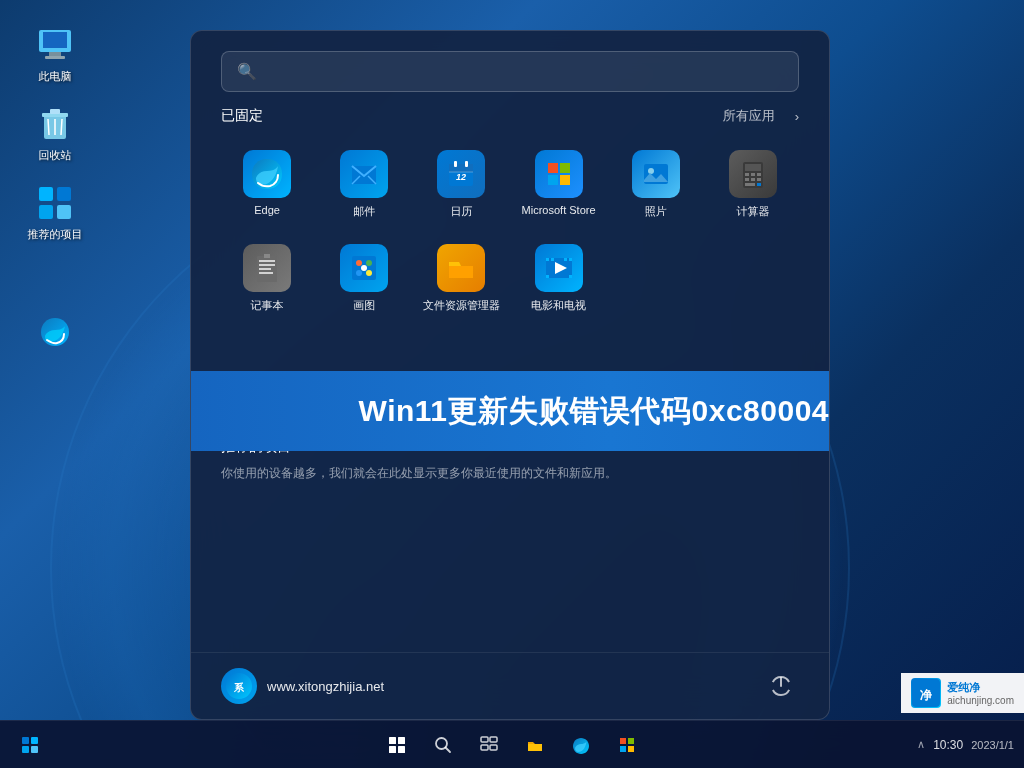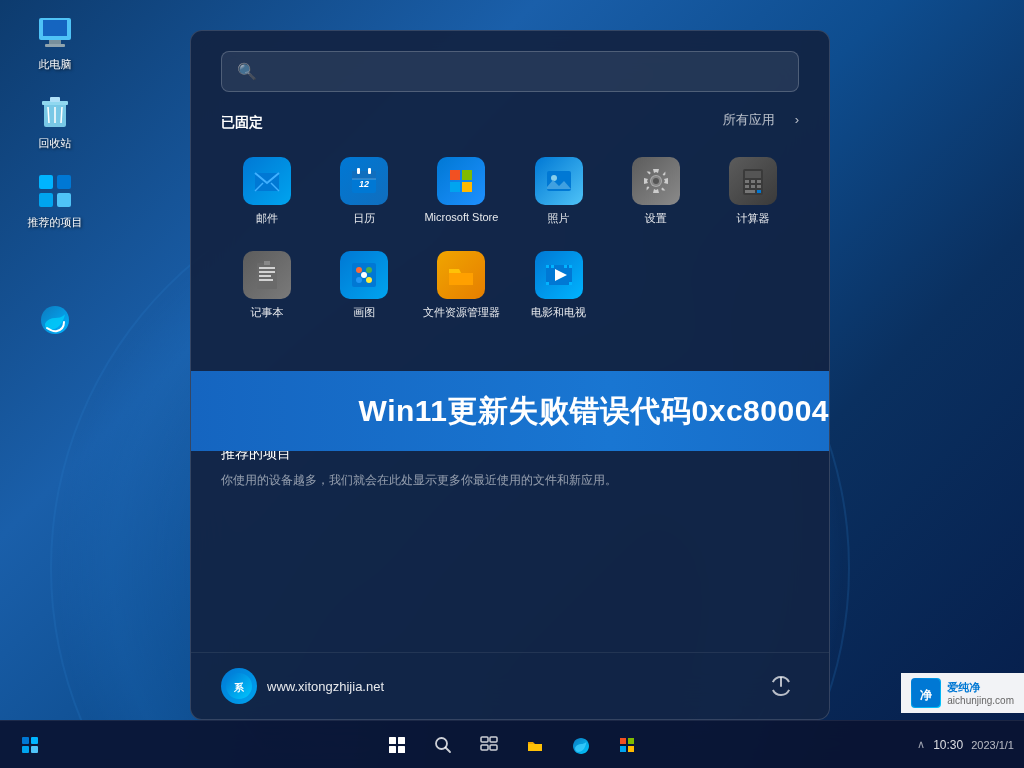--- a/index.html
+++ b/index.html
@@ -41,21 +41,21 @@
     }
     .wave3 {
       width: 400px; height: 400px;
       background: radial-gradient(ellipse, transparent 40%, #1555a033 60%, transparent 70%);
       bottom: 0px; left: 350px;
     }
 
     
     .desktop-icons {
       position: absolute;
-      top: 8px;
+      top: 20px;
       left: 20px;
       display: flex;
       flex-direction: column;
       gap: 10px;
     }
     .desktop-icon {
       display: flex;
       flex-direction: column;
       align-items: center;
       width: 70px;
@@ -120,22 +120,21 @@
     }
     .pinned-header {
       display: flex;
       justify-content: space-between;
       align-items: center;
       margin-bottom: 15px;
     }
     .pinned-title {
       color: white;
       font-size: 14px;
-      font-weight: 700;
-      margin-top: 7px;
+      font-weight: 400;
     }
     .all-apps-link {
       color: rgba(255,255,255,0.7);
       font-size: 13px;
       cursor: pointer;
       display: flex;
       align-items: center;
       gap: 20px;
     }
 
@@ -401,20 +400,36 @@
     <div class="pinned-section">
       <div class="pinned-header">
         <span class="pinned-title">已固定</span>
         <span class="all-apps-link">
           <span>所有应用</span>
           <span> ›</span>
         </span>
       </div>
       <div class="pinned-grid">
 
+        <div class="pinned-app">
+          <div class="app-icon edge-icon">
+            <svg width="36" height="36" viewBox="0 0 36 36">
+              <defs>
+                <linearGradient id="edgeG1" x1="0%" y1="0%" x2="100%" y2="100%">
+                  <stop offset="0%" style="stop-color:#0c7abf"></stop>
+                  <stop offset="100%" style="stop-color:#00c8ff"></stop>
+                </linearGradient>
+              </defs>
+              <path d="M18 3 C27 3 33 9 33 18 C33 27 27 33 18 33 C9 33 3 27 3 18 C3 9 9 3 18 3Z" fill="url(#edgeG1)"></path>
+              <path d="M7 22 C7 22 9 15 18 15 C27 15 29 10 29 10 C29 10 27 29 12 29 C9 29 7 26 7 22Z" fill="#40d0ff" opacity="0.75"></path>
+              <path d="M9 27 C12 29.5 16 31 21 30 C26 28.5 29 24 29 19" stroke="white" stroke-width="2" fill="none" stroke-linecap="round"></path>
+            </svg>
+          </div>
+          <span class="app-label">Edge</span>
+        </div>
 
         <div class="pinned-app">
           <div class="app-icon mail-icon">
             <svg width="32" height="32" viewBox="0 0 32 32">
               <rect x="4" y="8" width="24" height="18" rx="2" fill="#0078d4"></rect>
               <polyline points="4,8 16,18 28,8" fill="none" stroke="#40b0ff" stroke-width="2"></polyline>
               <line x1="4" y1="26" x2="12" y2="18" stroke="#40b0ff" stroke-width="1.5"></line>
               <line x1="28" y1="26" x2="20" y2="18" stroke="#40b0ff" stroke-width="1.5"></line>
             </svg>
           </div>
@@ -451,38 +466,20 @@
           <div class="app-icon photos-icon">
             <svg width="32" height="32" viewBox="0 0 32 32">
               <rect x="4" y="6" width="24" height="20" rx="2" fill="#0078d4"></rect>
               <circle cx="11" cy="13" r="3" fill="#87ceeb"></circle>
               <path d="M4 22 L10 15 L16 21 L21 16 L28 24 L4 24Z" fill="#40a0e0"></path>
             </svg>
           </div>
           <span class="app-label">照片</span>
         </div>
 
-        <div class="pinned-app">
-          <div class="app-icon settings-icon">
-            <svg width="32" height="32" viewBox="0 0 32 32">
-              <path d="M16 10 A6 6 0 1 1 16 22 A6 6 0 1 1 16 10Z" fill="#aaa"></path>
-              <path d="M13 4 L14 8 L16 7 L18 8 L19 4 Z" fill="#ccc"></path>
-              <path d="M13 28 L14 24 L16 25 L18 24 L19 28 Z" fill="#ccc"></path>
-              <path d="M4 13 L8 14 L7 16 L8 18 L4 19 Z" fill="#ccc"></path>
-              <path d="M28 13 L24 14 L25 16 L24 18 L28 19 Z" fill="#ccc"></path>
-              <path d="M6.6 6.6 L9.4 9.4 L10.8 8 L9.4 6.6 Z" fill="#ccc"></path>
-              <path d="M25.4 25.4 L22.6 22.6 L21.2 24 L22.6 25.4 Z" fill="#ccc"></path>
-              <path d="M25.4 6.6 L22.6 9.4 L24 10.8 L25.4 9.4 Z" fill="#ccc"></path>
-              <path d="M6.6 25.4 L9.4 22.6 L8 21.2 L6.6 22.6 Z" fill="#ccc"></path>
-              <circle cx="16" cy="16" r="5" fill="#888"></circle>
-              <circle cx="16" cy="16" r="3" fill="#555"></circle>
-            </svg>
-          </div>
-          <span class="app-label">设置</span>
-        </div>
 
         <div class="pinned-app">
           <div class="app-icon calc-icon">
             <svg width="32" height="32" viewBox="0 0 32 32">
               <rect x="6" y="4" width="20" height="26" rx="2" fill="#3a3a3a"></rect>
               <rect x="8" y="6" width="16" height="7" fill="#555"></rect>
               <rect x="8" y="15" width="4" height="3" fill="#777"></rect>
               <rect x="14" y="15" width="4" height="3" fill="#777"></rect>
               <rect x="20" y="15" width="4" height="3" fill="#777"></rect>
               <rect x="8" y="20" width="4" height="3" fill="#777"></rect>

